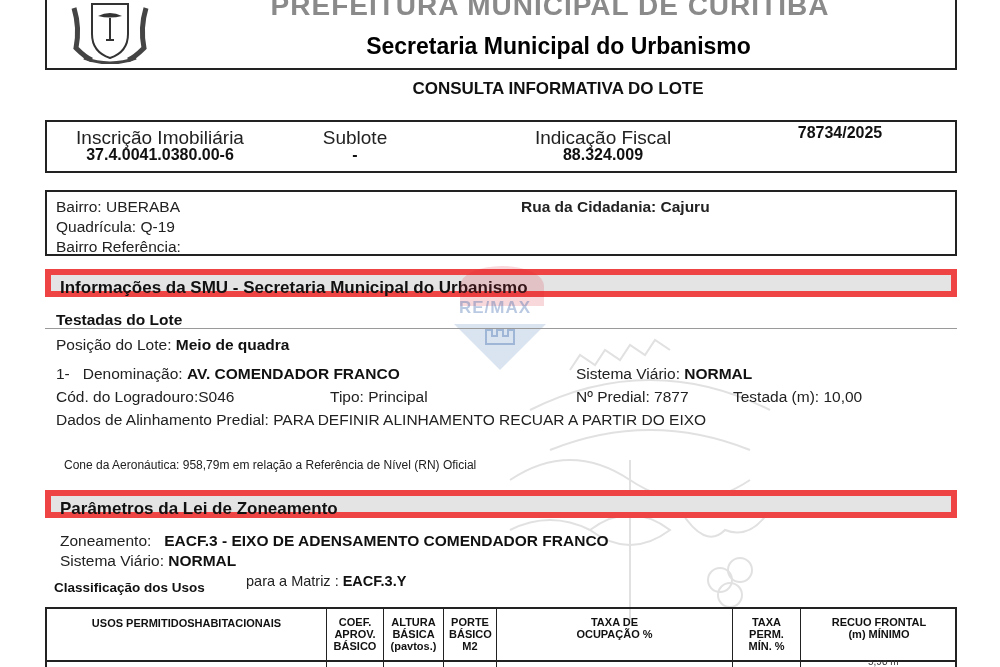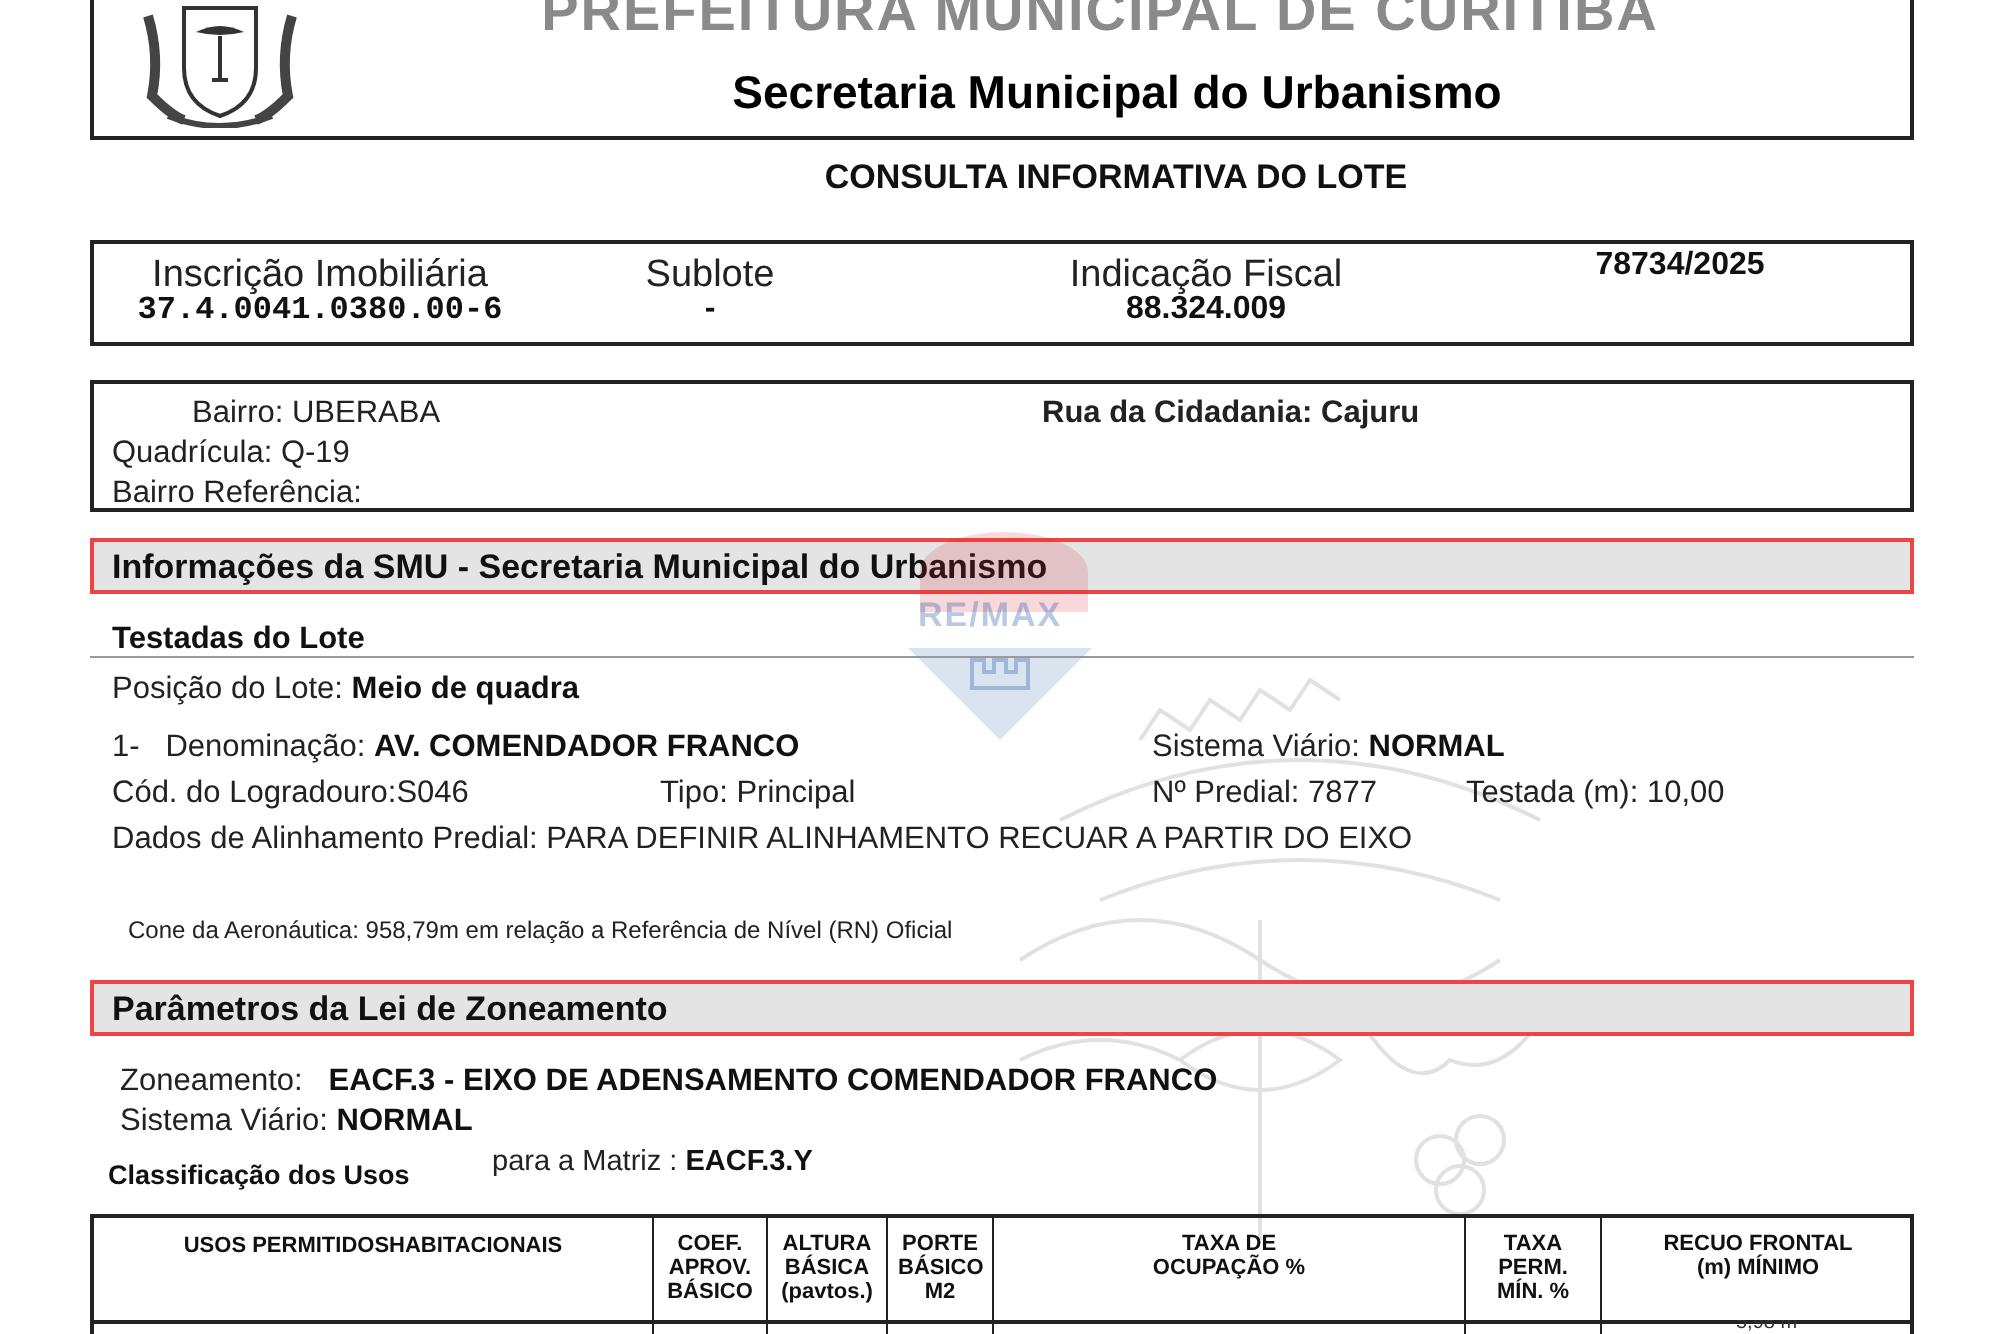--- a/index.html
+++ b/index.html
@@ -41,21 +41,21 @@
     .box2 {
       left: 45px; top: 190px; width: 912px; height: 66px;
       border: 2px solid #222;
     }
     .t15 { font-size: 15.5px; color: #222; }
     .b15 { font-size: 15.5px; font-weight: bold; color: #111; }
 
     
     .section-bar {
       left: 45px; width: 912px; height: 28px;
-      background: #e4e4e4; border: 2px solid #ef4444;
+      background: #e4e4e4; border: 6px solid #ef4444;
       font-size: 17px; font-weight: bold; padding: 3px 0 0 9px; color: #111;
     }
     .divider { left: 45px; width: 912px; height: 1px; background: #9a9a9a; }
 
     
     .usos-table {
       left: 45px; top: 607px; width: 912px; height: 70px;
       border: 2px solid #222; border-bottom: none;
     }
     .th {
@@ -97,36 +97,36 @@
   <path d="M76 8 q-6 20 -2 40 q-10 10 -16 12" fill="none" stroke="#444" stroke-width="5"></path>
   <path d="M14 58 q26 10 52 0" fill="none" stroke="#444" stroke-width="3"></path>
 </svg>
 <div class="abs pref-title">PREFEITURA MUNICIPAL DE CURITIBA</div>
 <div class="abs sec-title">Secretaria Municipal do Urbanismo</div>
 <div class="abs consulta-title">CONSULTA INFORMATIVA DO LOTE</div>
 
 <div class="abs box1"></div>
 <div class="abs" style="left:60px;top:127px;width:200px;">
   <div class="cell-label">Inscrição Imobiliária</div>
-  <div class="cell-value" style="margin-top:-3px;font-family:Liberation Mono, monospace;">37.4.0041.0380.00-6</div>
+  <div class="cell-value" style="margin-top:-3px;">37.4.0041.0380.00-6</div>
 </div>
 <div class="abs" style="left:295px;top:127px;width:120px;">
   <div class="cell-label">Sublote</div>
   <div class="cell-value" style="margin-top:-3px;">-</div>
 </div>
 <div class="abs" style="left:518px;top:127px;width:170px;">
   <div class="cell-label">Indicação Fiscal</div>
   <div class="cell-value" style="margin-top:-3px;">88.324.009</div>
 </div>
 <div class="abs" style="left:740px;top:127px;width:200px;">
   <div class="cell-value" style="margin-top:-3px;">78734/2025</div>
 </div>
 
 <div class="abs box2"></div>
-<div class="abs t15" style="left:56px;top:198px;margin-left:40px;">
+<div class="abs t15" style="left:56px;top:198px;">
   <span>Bairro:</span>
   <span>UBERABA</span>
 </div>
 <div class="abs t15" style="left:56px;top:218px;">
   <span>Quadrícula:</span>
   <span>Q-19</span>
 </div>
 <div class="abs t15" style="left:56px;top:238px;">Bairro Referência:</div>
 <div class="abs t15" style="left:521px;top:198px;font-weight:bold;">
   <span>Rua da Cidadania:</span>

